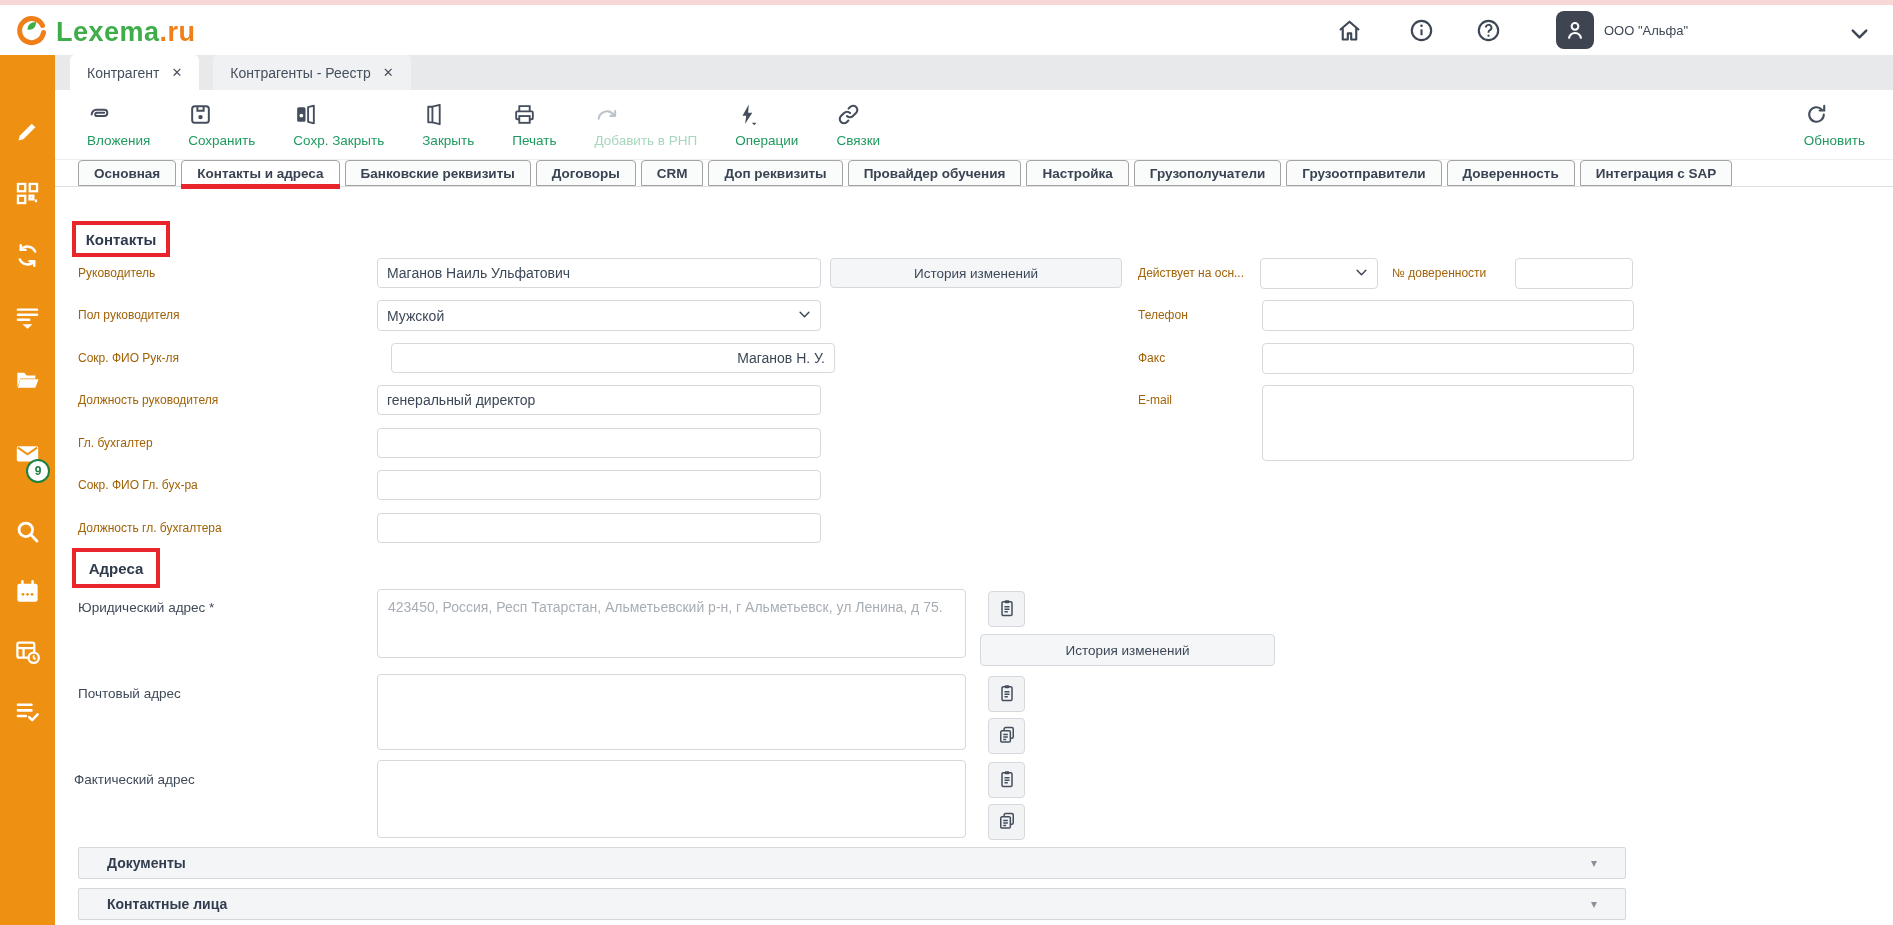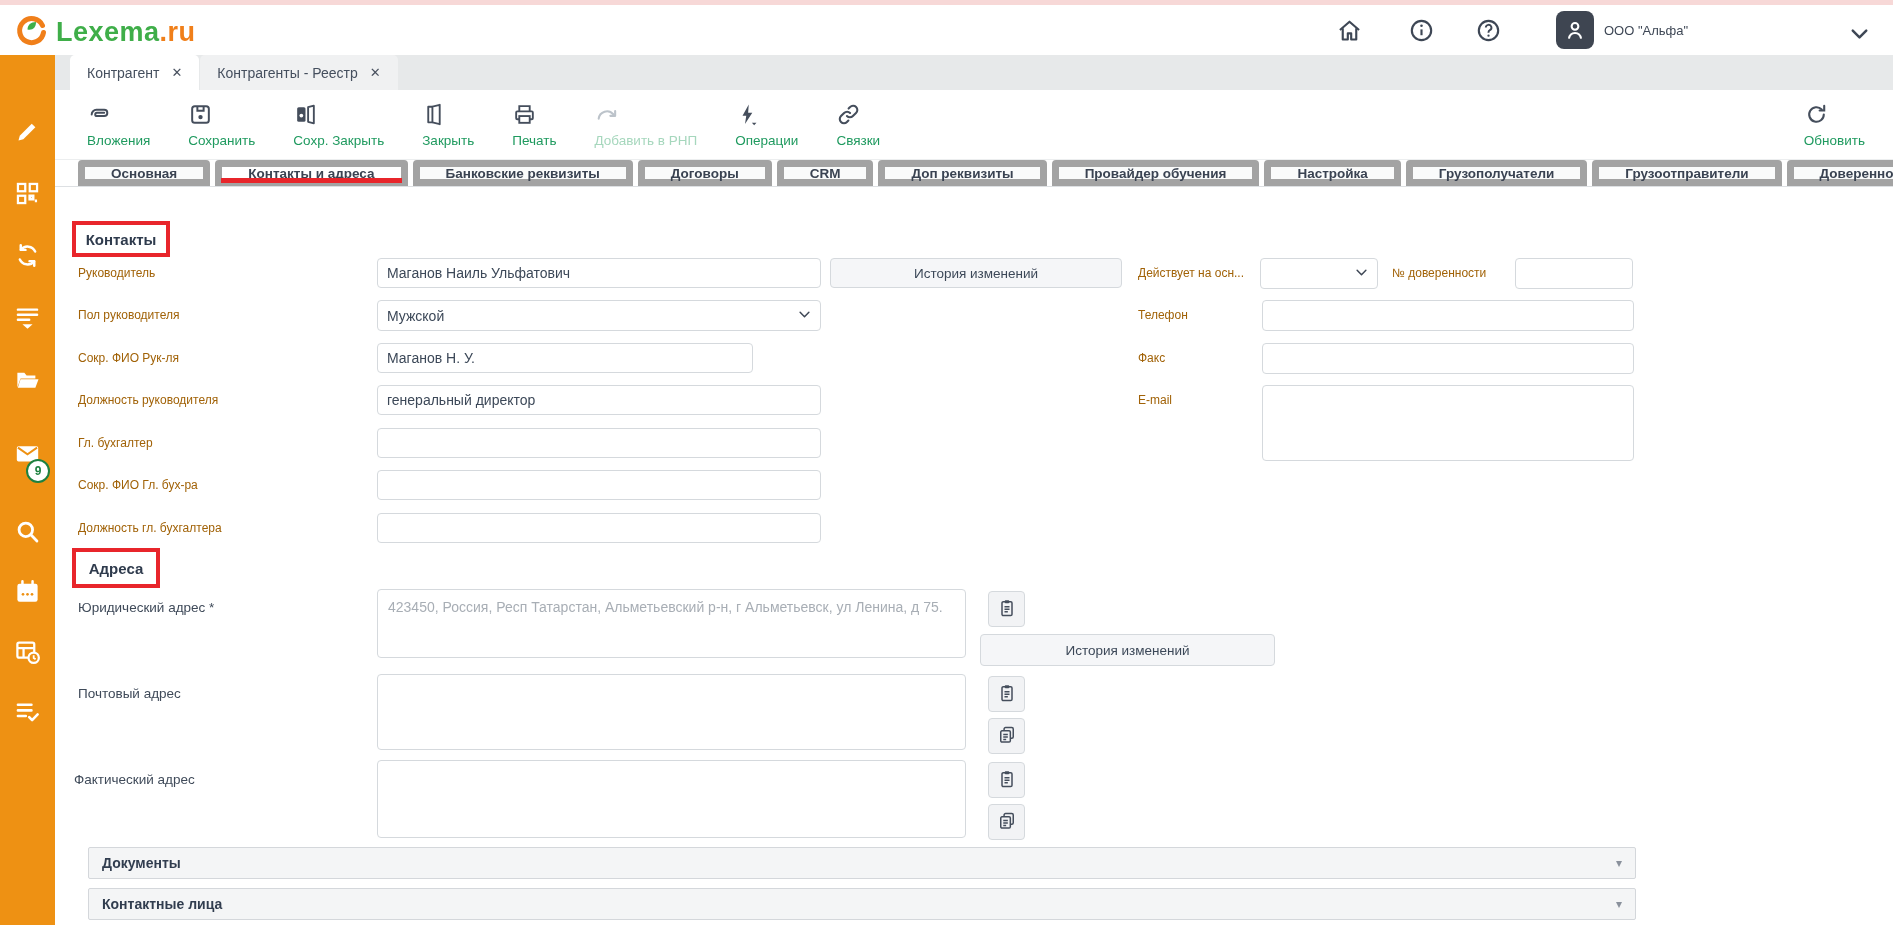--- a/index.html
+++ b/index.html
@@ -28,38 +28,38 @@
   .sidebar{left:0;top:55px;width:55px;height:870px;background:#ee9113}
   .side-ic{position:absolute;left:14px;width:27px;height:27px;background:none;border:none;padding:0;cursor:pointer;color:#fff}
   .side-ic svg{width:100%;height:100%}
   .badge{position:absolute;left:26px;top:404px;width:24px;height:24px;border-radius:50%;background:#fff;
          border:2px solid #1d8140;color:#1d8140;font-size:12px;font-weight:700;
          display:flex;align-items:center;justify-content:center}
 
   
   .doctabs{left:55px;top:55px;width:1838px;height:35px;background:#e7e9ea;display:flex;align-items:flex-end;padding-left:15px}
   .doctab{height:35px;display:flex;align-items:center;gap:12px;padding:0 17px;border-radius:5px 5px 0 0;
-          font-size:14px;color:#454f5e;background:#f0f1f2;margin-right:1px;cursor:pointer;white-space:nowrap}
+          font-size:14px;color:#454f5e;background:#f0f1f2;margin-right:14px;cursor:pointer;white-space:nowrap}
   .doctab.active{background:#fff}
   .doctab .x{font-size:13px;font-weight:700;color:#4a5260}
 
   
   .toolbar{left:55px;top:90px;width:1838px;height:70px;background:#fff;display:flex;align-items:center;
            padding:0 28px 0 32px;gap:38px;border-bottom:1px solid #eceeef}
   .tbi{display:flex;flex-direction:column;align-items:flex-start;gap:3px;background:none;border:none;cursor:pointer;padding:0}
   .tbi svg{width:25px;height:25px;color:#454e5c}
   .tbi .tlb{font-size:13.5px;color:#1f9a5f;white-space:nowrap}
   .tbi.disabled svg{color:#bcc3ca}
   .tbi.disabled .tlb{color:#a6d7bd}
   .tbi.refresh{margin-left:auto}
 
   
   .pagetabs{left:55px;top:160px;width:1838px;height:27px;background:#fff;display:flex;gap:5px;padding-left:23px;
             border-bottom:1px solid #dde0e3}
-  .ptab{position:relative;display:flex;align-items:center;padding:0 26px;border:7px solid #a3a3a3;
+  .ptab{position:relative;display:flex;align-items:center;padding:0 15px;border:1px solid #a3a3a3;
         border-radius:4px 4px 0 0;background:#fafbfb;font-size:13.5px;font-weight:700;color:#3a4352;
         cursor:pointer;white-space:nowrap}
   .ptab.active{background:#fff}
   .ptab.active::after{content:"";position:absolute;left:-1px;right:-1px;bottom:-4px;height:5px;background:#e8252b}
 
   
   .section-box{position:absolute;border:4px solid #e8252b;display:flex;align-items:center;justify-content:center;
                font-size:15px;font-weight:700;color:#2f3b4d;background:#fff}
 
   
@@ -74,22 +74,22 @@
   .btn{position:absolute;background:#f5f6f8;border:1px solid #d5d9dd;border-radius:4px;font-size:13.5px;
        color:#3c4858;cursor:pointer;font-family:inherit}
   .txa{position:absolute;border:1px solid #d5d9dd;border-radius:4px;padding:7px 10px;font-size:14px;color:#1d4ed8;
        resize:none;font-family:inherit;outline:none;line-height:1.45}
   .txa::placeholder{color:#a8aeb5}
   .icbtn{position:absolute;width:37px;height:36px;background:#f2f3f5;border:1px solid #d5d9dd;border-radius:4px;
          display:flex;align-items:center;justify-content:center;cursor:pointer;color:#454e5c}
   .icbtn svg{width:20px;height:20px}
 
   
-  .accordion{position:absolute;left:88px;width:1548px;height:32px;background:#f4f5f6;border:1px solid #d4d7db;
-             border-radius:2px;display:flex;align-items:center;justify-content:space-between;padding:0 13px;
+  .accordion{position:absolute;left:78px;width:1548px;height:32px;background:#f4f5f6;border:1px solid #d4d7db;
+             border-radius:2px;display:flex;align-items:center;justify-content:space-between;padding:0 28px;
              font-size:14px;font-weight:700;color:#313d4f;cursor:pointer}
   .accordion .car{color:#8a919c;font-size:12px;font-weight:400}
 </style>
 </head>
 <body>
 
 <div class="screen">
 
   <div class="abs pink-strip"></div>
 
@@ -356,21 +356,21 @@
   <div class="selbox" style="left:377px;top:300px;width:444px">
     <span>Мужской</span>
     <span>
       <svg viewBox="0 0 24 24" fill="none" stroke="currentColor" stroke-width="2.4" stroke-linecap="round" stroke-linejoin="round">
           <path d="M5 8.5l7 7 7-7"></path>
         </svg>
     </span>
   </div>
 
   <span class="flbl" style="left:78px;top:343px">Сокр. ФИО Рук-ля</span>
-  <input class="inp" style="left: 377px; top: 343px; width: 376px;" value="Маганов Н. У.">
+  <input class="inp" style="left: 391px; top: 343px; width: 444px; text-align: right;" value="Маганов Н. У.">
 
   <span class="flbl" style="left:78px;top:385px">Должность руководителя</span>
   <input class="inp" style="left: 377px; top: 385px; width: 444px;" value="генеральный директор">
 
   <span class="flbl" style="left:78px;top:428px">Гл. бухгалтер</span>
   <input class="inp" style="left: 377px; top: 428px; width: 444px;" value="">
 
   <span class="flbl" style="left:78px;top:470px">Сокр. ФИО Гл. бух-ра</span>
   <input class="inp" style="left: 377px; top: 470px; width: 444px;" value="">
 

